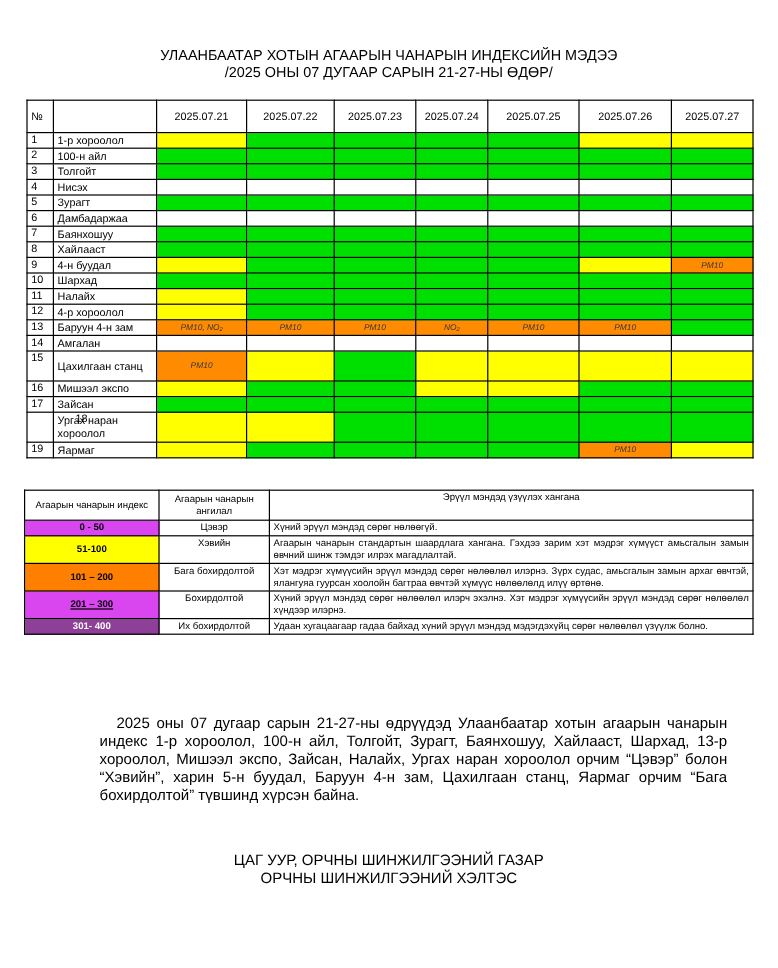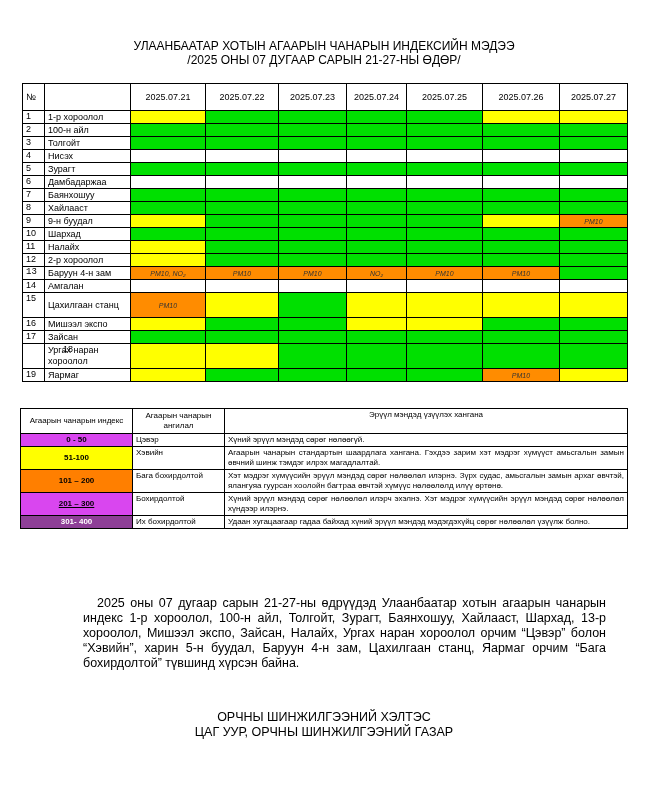--- a/index.html
+++ b/index.html
@@ -13,21 +13,21 @@
   #aqi-table td.loc { text-align:left; }
   #aqi-table td.cell { text-align:center; font-style:italic; font-size:7px; color:#333; }
   .c-G { background:#00e000; }
   .c-Y { background:#ffff00; }
   .c-O { background:#ff8c00; }
   .c-W { background:#ffffff; }
   #legend-table { left:20px; top:408px; width:607px; table-layout:fixed; }
   #legend-table td, #legend-table th { border:1px solid #000; font-size:8px; line-height:10px; padding:1px 3px; font-weight:normal; vertical-align:top; }
   #legend-table th { height:22px; vertical-align:middle; text-align:center; }
   #legend-table td.idx { text-align:center; font-weight:bold; vertical-align:middle; }
-  #legend-table td.cat { }
+  #legend-table td.cat { text-align:center; }
   #legend-table td.eff { text-align:justify; }
   .paragraph { position:absolute; left:83px; top:596px; width:523px; font-size:12.5px; line-height:15px; text-align:justify; text-indent:14px; }
   .footer { position:absolute; top:710px; left:0; width:648px; text-align:center; font-size:12.5px; line-height:15px; }
 </style>
 </head>
 <body>
 
 <div class="title">
   <div>УЛААНБААТАР ХОТЫН АГААРЫН ЧАНАРЫН ИНДЕКСИЙН МЭДЭЭ</div>
   <div>/2025 ОНЫ 07 ДУГААР САРЫН 21-27-НЫ ӨДӨР/</div>
@@ -142,21 +142,21 @@
         <td class="cell c-G" style="background: rgb(0, 224, 0);"></td>
         <td class="cell c-G" style="background: rgb(0, 224, 0);"></td>
         <td class="cell c-G" style="background: rgb(0, 224, 0);"></td>
         <td class="cell c-G" style="background: rgb(0, 224, 0);"></td>
         <td class="cell c-G" style="background: rgb(0, 224, 0);"></td>
         <td class="cell c-G" style="background: rgb(0, 224, 0);"></td>
         <td class="cell c-G" style="background: rgb(0, 224, 0);"></td>
       </tr>
       <tr>
         <td class="num" style="vertical-align: top;">9</td>
-        <td class="loc">9-н буудал</td>
+        <td class="loc">4-н буудал</td>
         <td class="cell c-Y" style="background: rgb(255, 255, 0);"></td>
         <td class="cell c-G" style="background: rgb(0, 224, 0);"></td>
         <td class="cell c-G" style="background: rgb(0, 224, 0);"></td>
         <td class="cell c-G" style="background: rgb(0, 224, 0);"></td>
         <td class="cell c-G" style="background: rgb(0, 224, 0);"></td>
         <td class="cell c-Y" style="background: rgb(255, 255, 0);"></td>
         <td class="cell c-O" style="background: rgb(255, 140, 0);">PM10</td>
       </tr>
       <tr>
         <td class="num" style="vertical-align: top;">10</td>
@@ -175,31 +175,31 @@
         <td class="cell c-Y" style="background: rgb(255, 255, 0);"></td>
         <td class="cell c-G" style="background: rgb(0, 224, 0);"></td>
         <td class="cell c-G" style="background: rgb(0, 224, 0);"></td>
         <td class="cell c-G" style="background: rgb(0, 224, 0);"></td>
         <td class="cell c-G" style="background: rgb(0, 224, 0);"></td>
         <td class="cell c-G" style="background: rgb(0, 224, 0);"></td>
         <td class="cell c-G" style="background: rgb(0, 224, 0);"></td>
       </tr>
       <tr>
         <td class="num" style="vertical-align: top;">12</td>
-        <td class="loc">2-р хороолол</td>
-        <td class="cell c-Y" style="background: rgb(255, 255, 0);"></td>
-        <td class="cell c-G" style="background: rgb(0, 224, 0);"></td>
-        <td class="cell c-G" style="background: rgb(0, 224, 0);"></td>
-        <td class="cell c-G" style="background: rgb(0, 224, 0);"></td>
-        <td class="cell c-G" style="background: rgb(0, 224, 0);"></td>
-        <td class="cell c-G" style="background: rgb(0, 224, 0);"></td>
-        <td class="cell c-G" style="background: rgb(0, 224, 0);"></td>
-      </tr>
-      <tr>
-        <td class="num" style="vertical-align: top; font-family: Liberation Mono, monospace;">13</td>
+        <td class="loc">4-р хороолол</td>
+        <td class="cell c-Y" style="background: rgb(255, 255, 0);"></td>
+        <td class="cell c-G" style="background: rgb(0, 224, 0);"></td>
+        <td class="cell c-G" style="background: rgb(0, 224, 0);"></td>
+        <td class="cell c-G" style="background: rgb(0, 224, 0);"></td>
+        <td class="cell c-G" style="background: rgb(0, 224, 0);"></td>
+        <td class="cell c-G" style="background: rgb(0, 224, 0);"></td>
+        <td class="cell c-G" style="background: rgb(0, 224, 0);"></td>
+      </tr>
+      <tr>
+        <td class="num" style="vertical-align: top;">13</td>
         <td class="loc">Баруун 4-н зам</td>
         <td class="cell c-O" style="background: rgb(255, 140, 0);">PM10, NO₂</td>
         <td class="cell c-O" style="background: rgb(255, 140, 0);">PM10</td>
         <td class="cell c-O" style="background: rgb(255, 140, 0);">PM10</td>
         <td class="cell c-O" style="background: rgb(255, 140, 0);">NO₂</td>
         <td class="cell c-O" style="background: rgb(255, 140, 0);">PM10</td>
         <td class="cell c-O" style="background: rgb(255, 140, 0);">PM10</td>
         <td class="cell c-G" style="background: rgb(0, 224, 0);"></td>
       </tr>
       <tr>
@@ -309,15 +309,15 @@
         <td class="idx" style="background: rgb(142, 63, 151); color: rgb(255, 255, 255);">301- 400</td>
         <td class="cat">Их бохирдолтой</td>
         <td class="eff">Удаан хугацаагаар гадаа байхад хүний эрүүл мэндэд мэдэгдэхүйц сөрөг нөлөөлөл үзүүлж болно.</td>
       </tr>
     </tbody>
 </table>
 
 <div class="paragraph">2025 оны 07 дугаар сарын 21-27-ны өдрүүдэд Улаанбаатар хотын агаарын чанарын индекс 1-р хороолол, 100-н айл, Толгойт, Зурагт, Баянхошуу, Хайлааст, Шархад, 13-р хороолол, Мишээл экспо, Зайсан, Налайх, Ургах наран хороолол орчим “Цэвэр” болон “Хэвийн”, харин 5-н буудал, Баруун 4-н зам, Цахилгаан станц, Яармаг орчим “Бага бохирдолтой” түвшинд хүрсэн байна.</div>
 
 <div class="footer">
+  <div>ЦАГ УУР, ОРЧНЫ ШИНЖИЛГЭЭНИЙ ГАЗАР</div>
   <div>ОРЧНЫ ШИНЖИЛГЭЭНИЙ ХЭЛТЭС</div>
-  <div>ЦАГ УУР, ОРЧНЫ ШИНЖИЛГЭЭНИЙ ГАЗАР</div>
 </div>
 
 </body></html>

